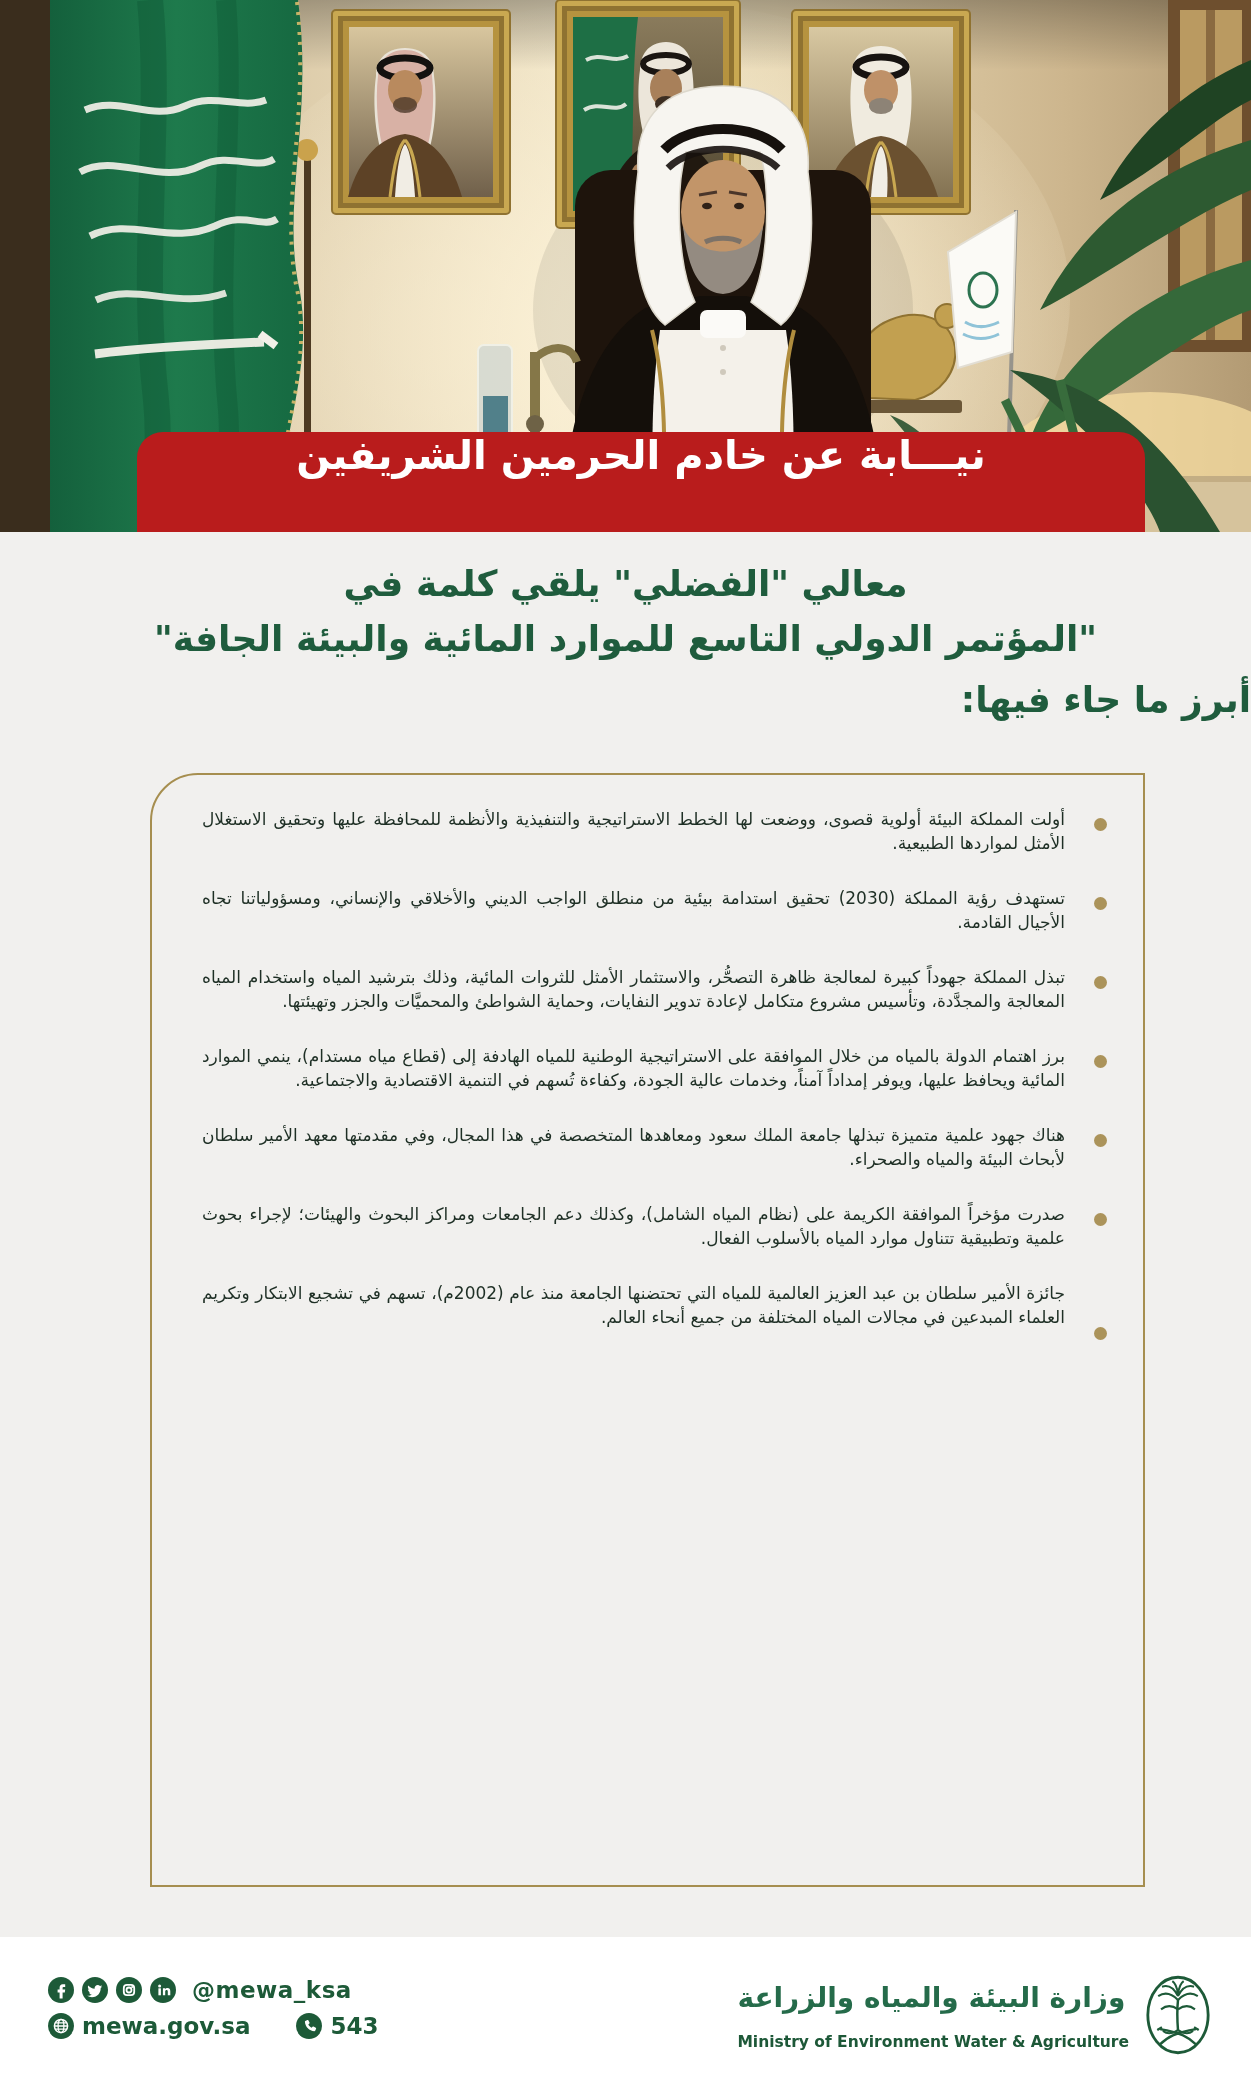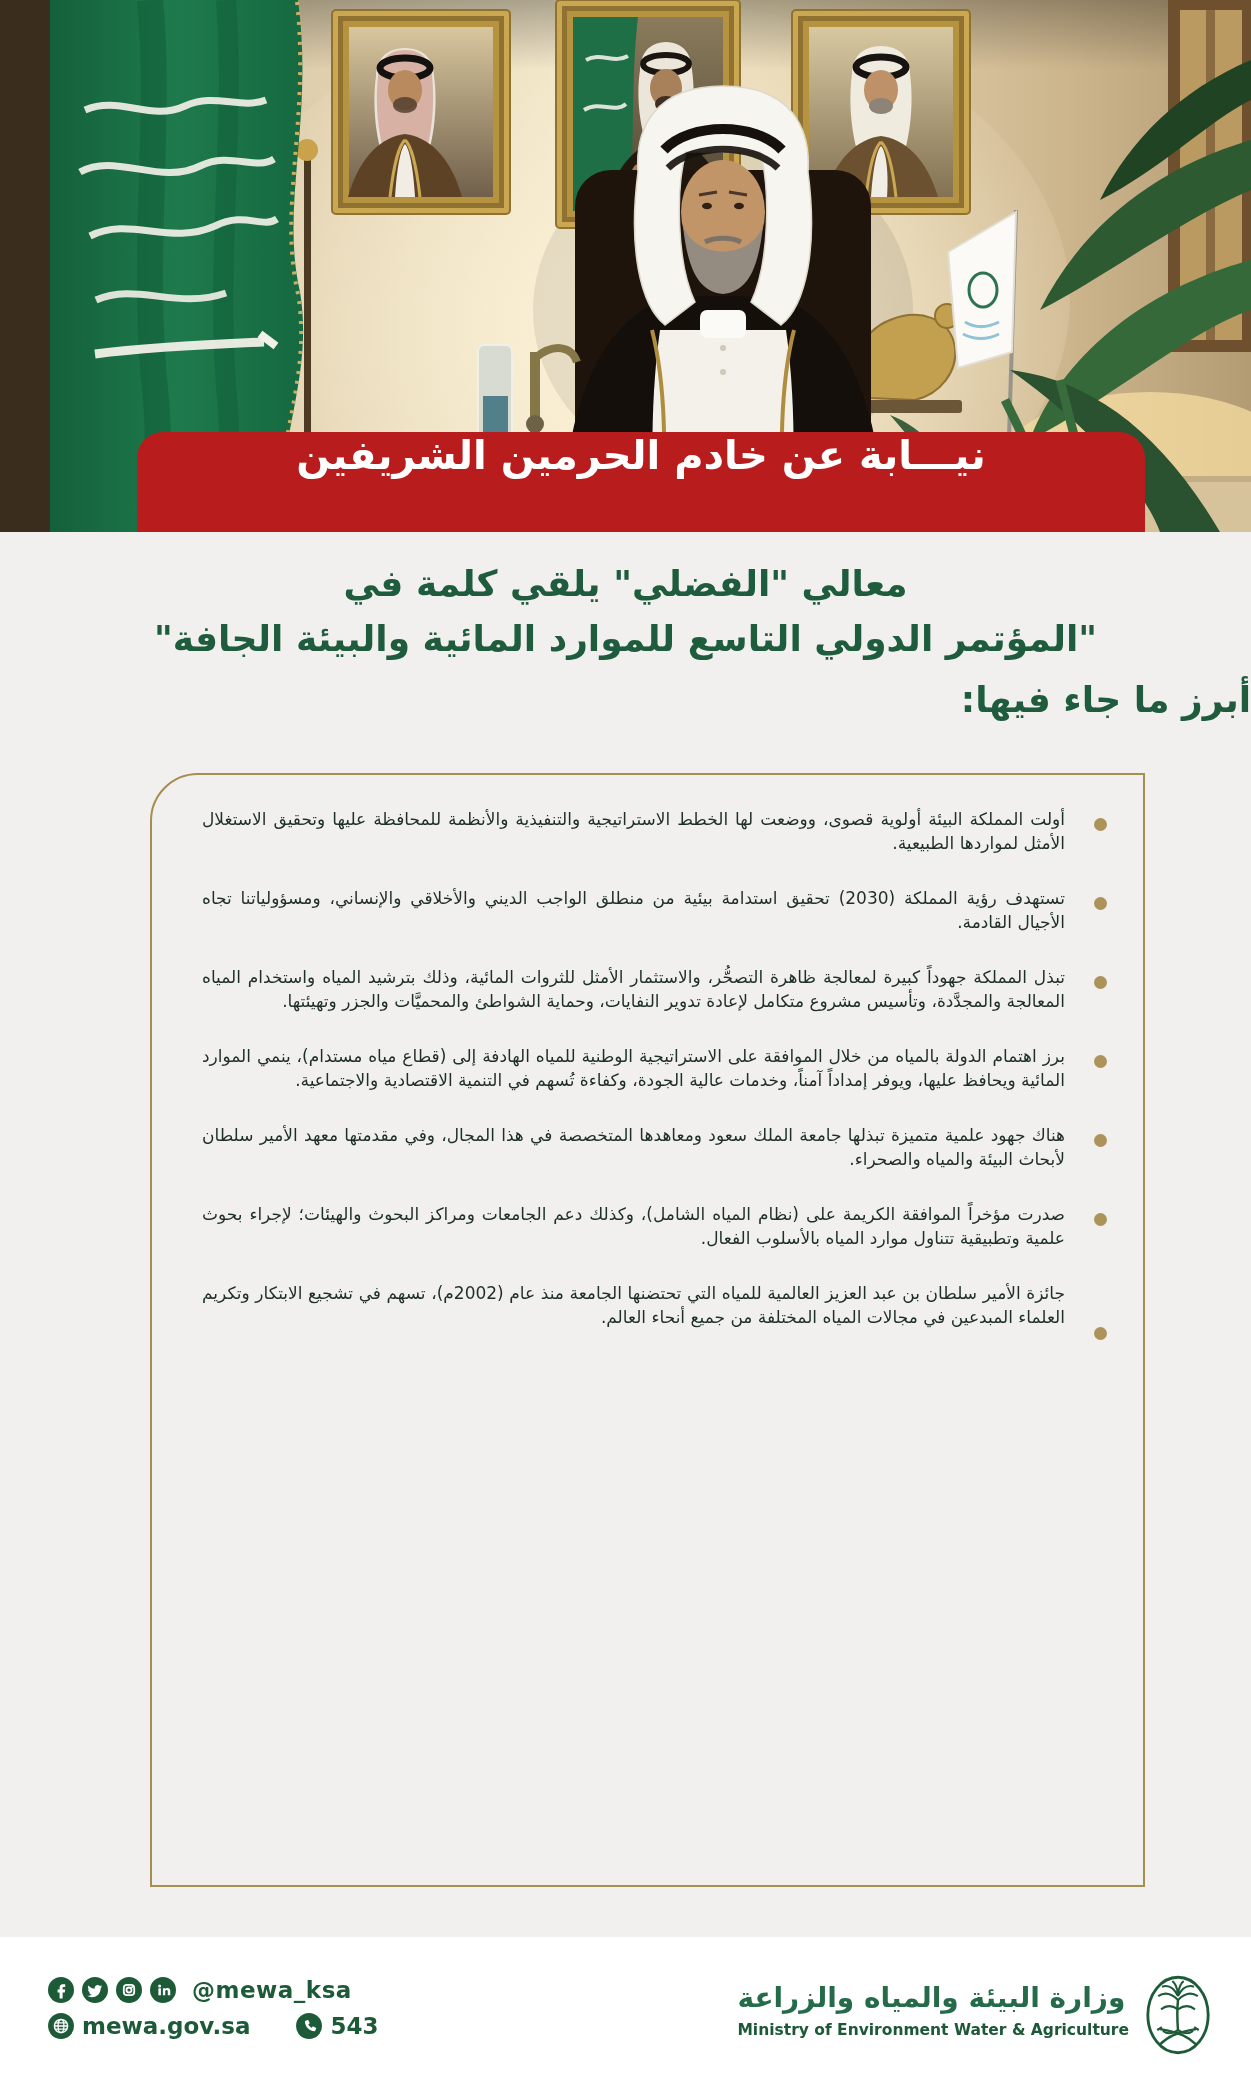--- a/index.html
+++ b/index.html
@@ -31,21 +31,21 @@
   .footer{position:absolute;top:1937px;left:0;width:1251px;height:147px;background:#ffffff;}
   .social{position:absolute;left:48px;top:40px;color:#1d5a38;}
   .srow{display:flex;align-items:flex-start;height:30px;margin-bottom:6px;}
   .srow .ic{width:26px;height:26px;margin-right:8px;flex:0 0 auto;}
   .handle{font-size:23px;font-weight:600;margin-left:8px;letter-spacing:.5px;}
   .site{font-size:23px;font-weight:bold;margin-right:46px;}
   .phone-num{font-size:23px;font-weight:bold;}
   .brand{position:absolute;right:40px;top:44px;display:flex;align-items:flex-start;}
   .brand-text{text-align:left;margin-right:16px;direction:rtl;}
   .brand-ar{color:#256b4a;font-size:28px;font-weight:bold;line-height:34px;}
-  .brand-en{color:#1d5838;font-size:15.5px;font-weight:bold;margin-top:6px;direction:ltr;}
+  .brand-en{color:#1d5838;font-size:15.5px;font-weight:bold;margin-top:18px;direction:ltr;}
   .logo{width:66px;height:80px;margin-top:-6px;}
 </style>
 </head>
 <body>
 
 <div class="page">
 
   <div class="photo">
     <svg width="1251" height="532" viewBox="0 0 1251 532">
       <defs>

